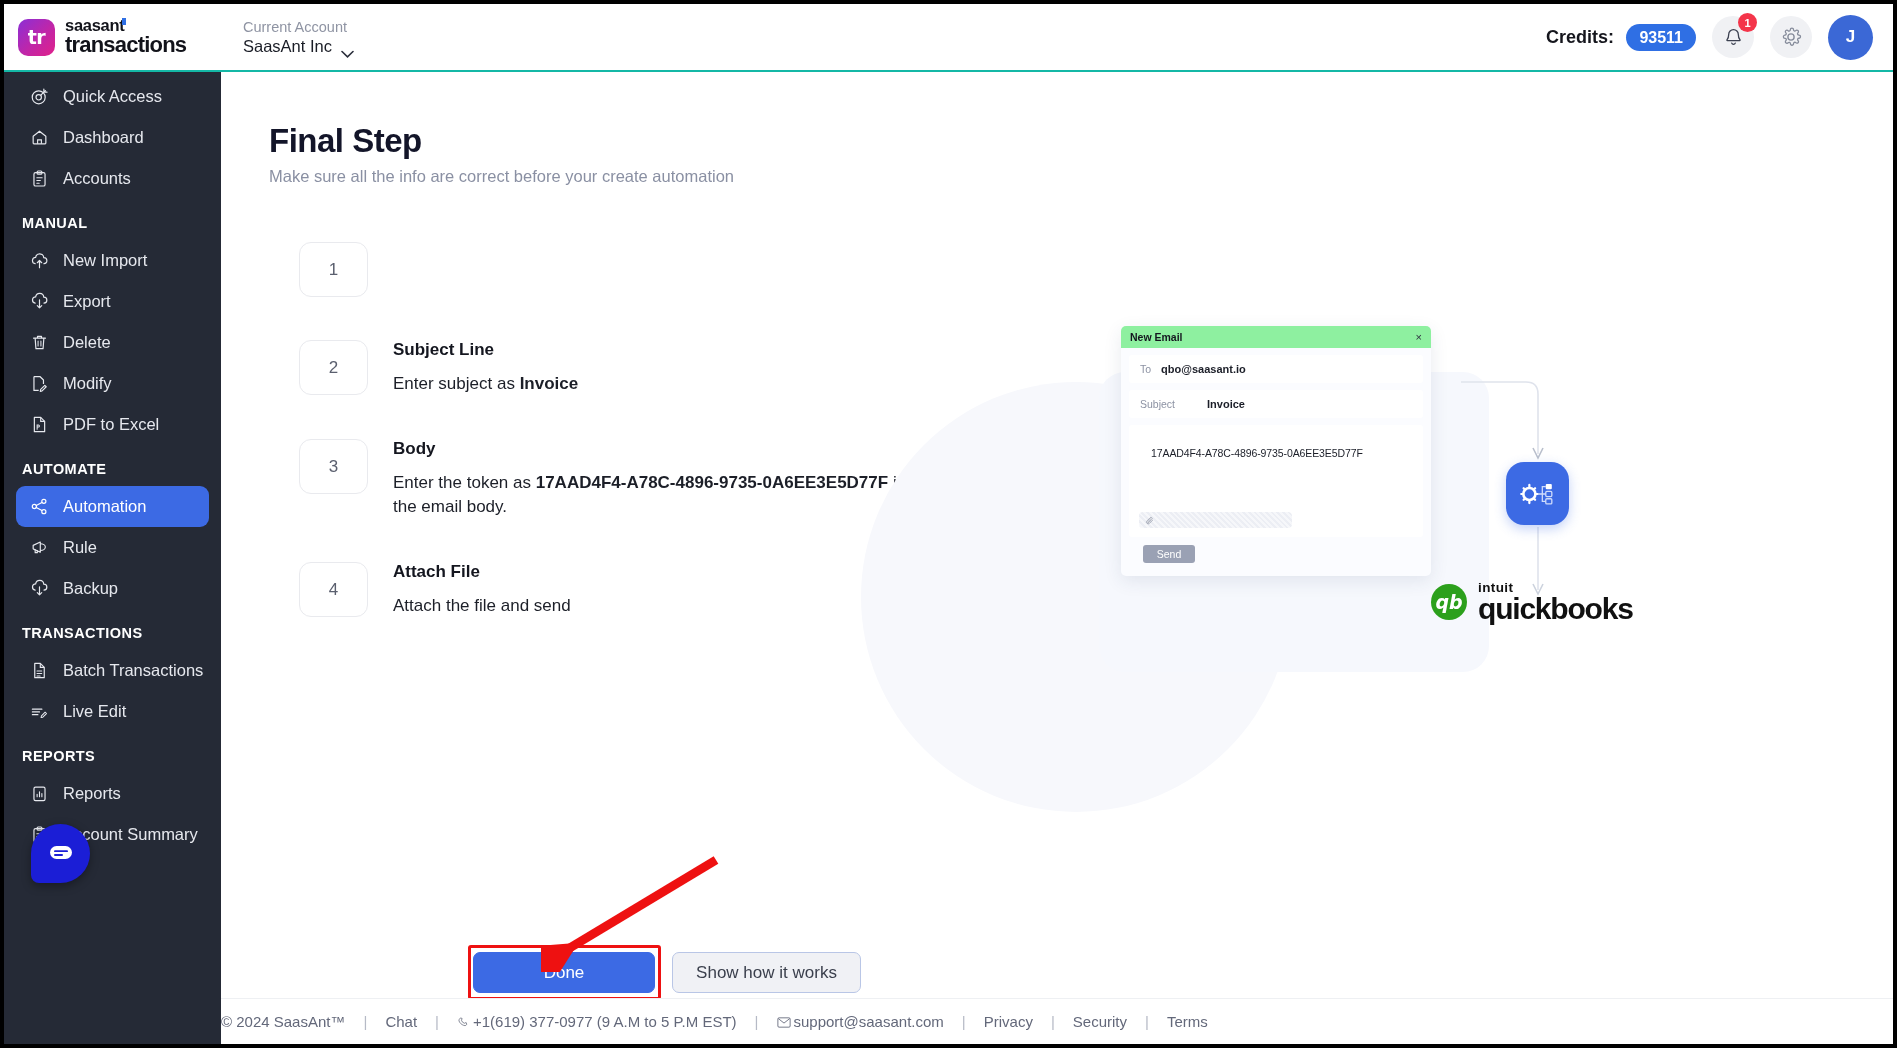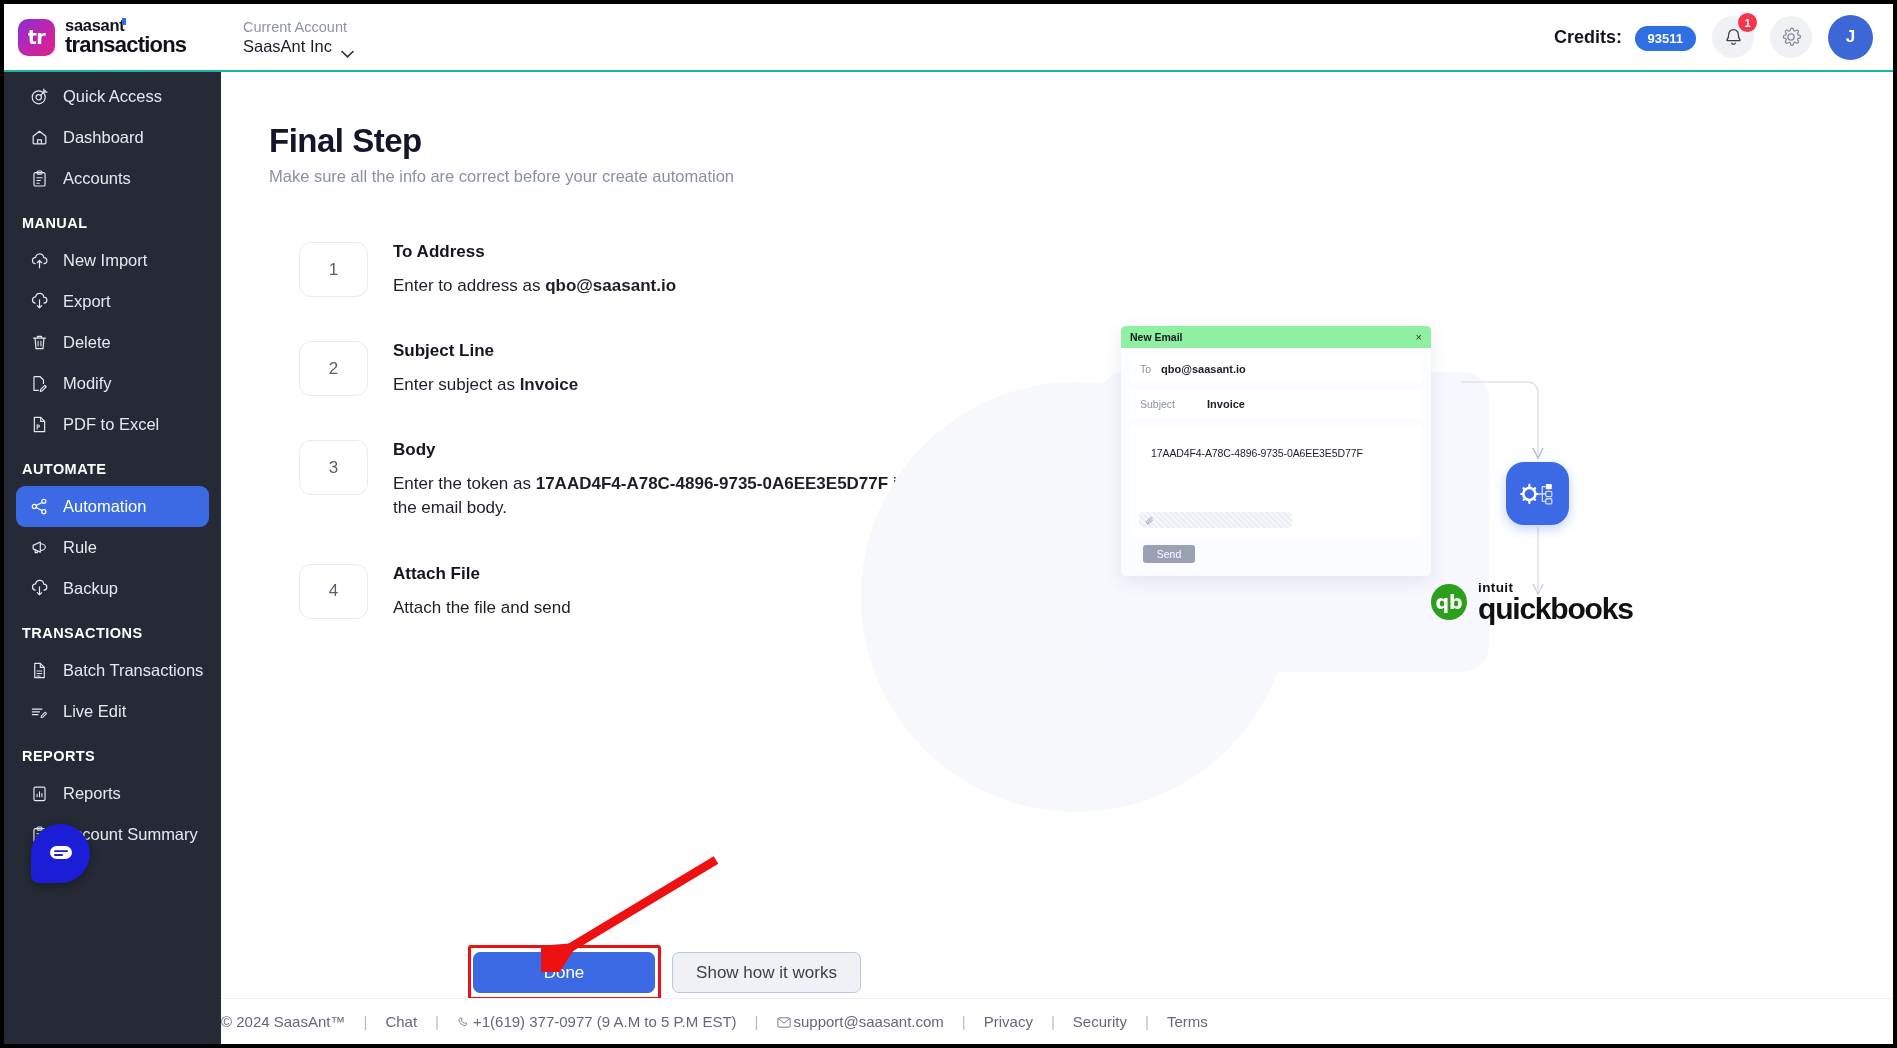--- a/index.html
+++ b/index.html
@@ -57,21 +57,21 @@
     font-size: 16.5px; color: #1a1d26; font-weight: 500;
     display: flex; align-items: center; gap: 9px;
   }
   .chev { width: 13px; height: 8px; }
   .topbar-right {
     margin-left: auto; display: flex; align-items: center; gap: 16px;
     padding-right: 20px;
   }
   .credits-label { font-size: 18px; font-weight: 700; color: #15161d; }
   .credits-pill {
-    background: #2f6fe4; color: #fff; font-size: 13px; font-weight: 600;
+    background: #2f6fe4; color: #fff; font-size: 16px; font-weight: 600;
     border-radius: 20px; padding: 5px 13px; margin-left: 8px;
   }
   .circle-btn {
     width: 42px; height: 42px; border-radius: 50%;
     background: #f0f1f4;
     display: flex; align-items: center; justify-content: center;
     position: relative;
   }
   .badge-count {
     position: absolute; top: -3px; right: -3px;
@@ -202,21 +202,21 @@
     box-shadow: 0 4px 12px rgba(60,106,228,.30);
   }
   .qb-logo {
     position: absolute; left: 570px; top: 310px;
     display: flex; align-items: center; gap: 11px;
   }
   .qb-mark {
     width: 36px; height: 36px; border-radius: 50%;
     background: #2ca01c; color: #fff;
     display: flex; align-items: center; justify-content: center;
-    font-size: 19px; font-weight: 700; font-family: "DejaVu Sans", sans-serif;
+    font-size: 19px; font-weight: 700; font-family: "DejaVu Sans", sans-serif; font-style: italic;
   }
   .qb-text { line-height: 0.93; }
   .qb-intuit { font-size: 13.5px; font-weight: 700; color: #111; letter-spacing: 0.4px; }
   .qb-name { font-size: 30px; font-weight: 800; color: #111; letter-spacing: -1.2px; }
 
   
   .btn-row { position: absolute; left: 252px; top: 880px; display: flex; gap: 17px; }
   .btn-done {
     width: 182px; height: 41px; border-radius: 7px;
     background: #3c6ae4; color: #fff; font-size: 17px;
@@ -467,26 +467,20 @@
   </div>
 
   <div class="main">
     <div class="page-title">Final Step</div>
     <div class="page-sub">Make sure all the info are correct before your create automation</div>
 
     <div class="steps">
 
       <div class="step-row">
         <div class="step-num">1</div>
-        <div>
-          <div class="step-title">To Address</div>
-          <div class="step-desc">
-            <span>Enter to address as </span><b>qbo@saasant.io</b><span></span>
-          </div>
-        </div>
       </div>
 
       <div class="step-row">
         <div class="step-num">2</div>
         <div>
           <div class="step-title">Subject Line</div>
           <div class="step-desc">
             <span>Enter subject as </span><b>Invoice</b><span></span>
           </div>
         </div>

